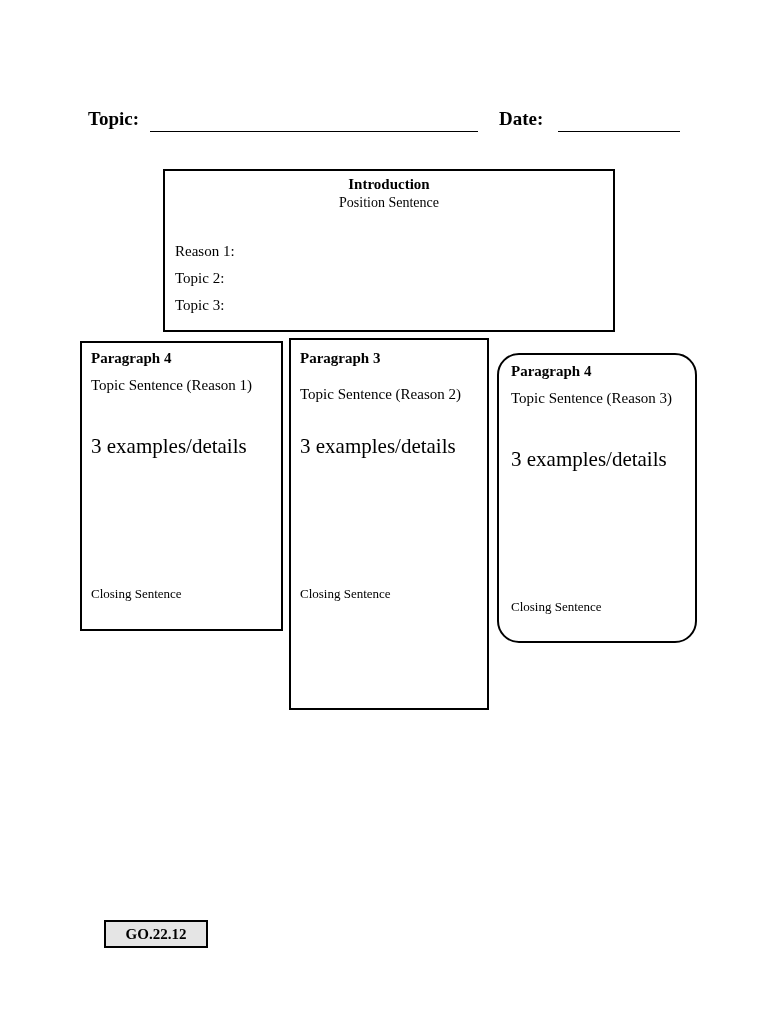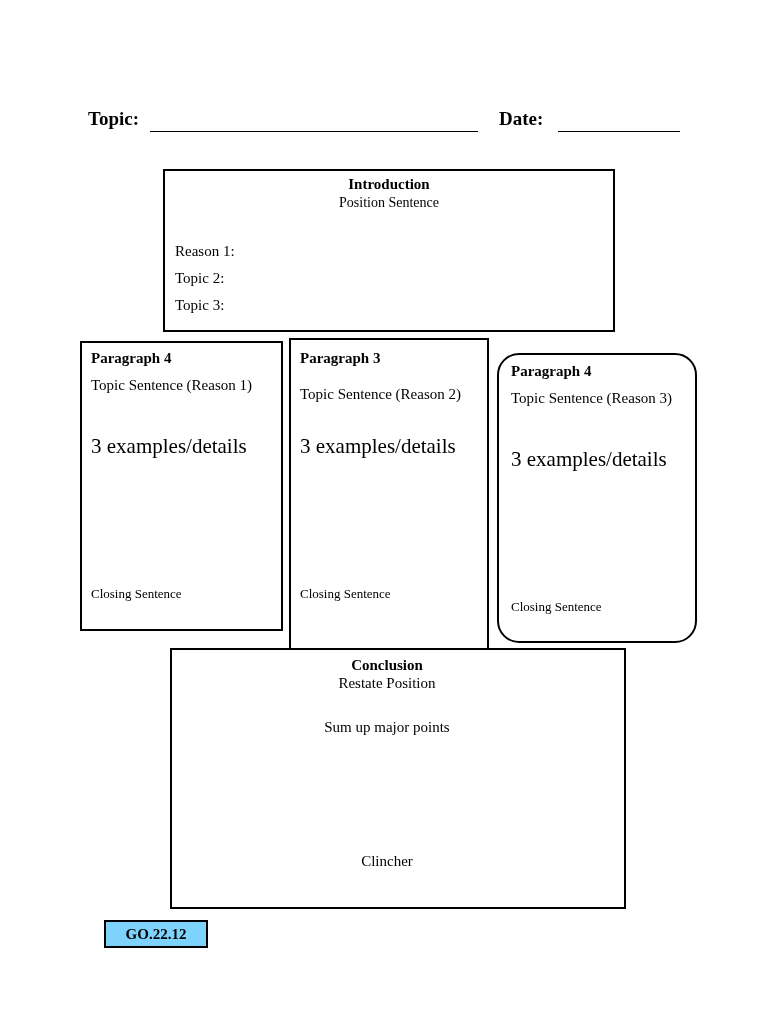--- a/index.html
+++ b/index.html
@@ -83,21 +83,21 @@
     top: 920px;
     width: 104px;
     height: 28px;
     border: 2.2px solid #000;
     box-sizing: border-box;
     display: flex;
     align-items: center;
     justify-content: center;
     font-size: 15px;
     font-weight: bold;
-    background: #7dd3fc;
+    background: #e5e5e5;
   }
 
   
   .tx {
     position: absolute;
     font-size: 15px;
     line-height: 1.0;
     white-space: nowrap;
   }
   .tx.bold { font-weight: bold; }
@@ -187,24 +187,18 @@
     <div class="tx pb-closing">Closing Sentence</div>
   </div>
 
   <div class="box box-p4">
     <div class="tx bold pb-head">Paragraph 4</div>
     <div class="tx pb-topic">Topic Sentence (Reason 3)</div>
     <div class="tx pb-details">3 examples/details</div>
     <div class="tx pb-closing">Closing Sentence</div>
   </div>
 
-  <div class="box box-conclusion">
-    <div class="cc cc-title">Conclusion</div>
-    <div class="cc cc-restate">Restate Position</div>
-    <div class="cc cc-sum">Sum up major points</div>
-    <div class="cc cc-clinch">Clincher</div>
-  </div>
 
   <div class="box-footer">
     <span>GO.22.12</span>
   </div>
 
 </div>
 
 </body></html>

